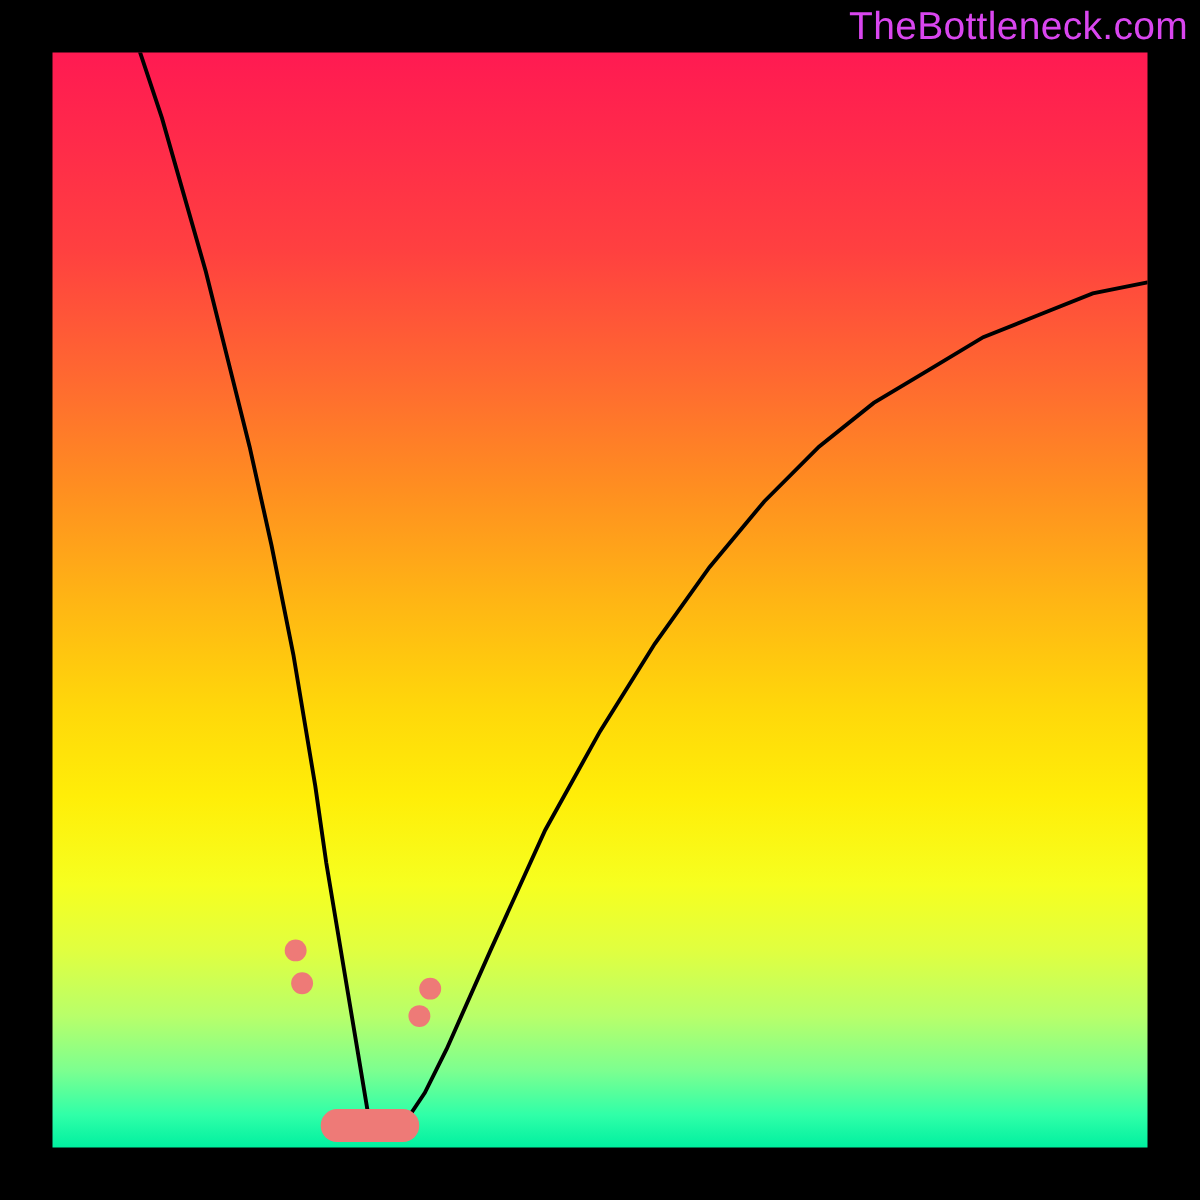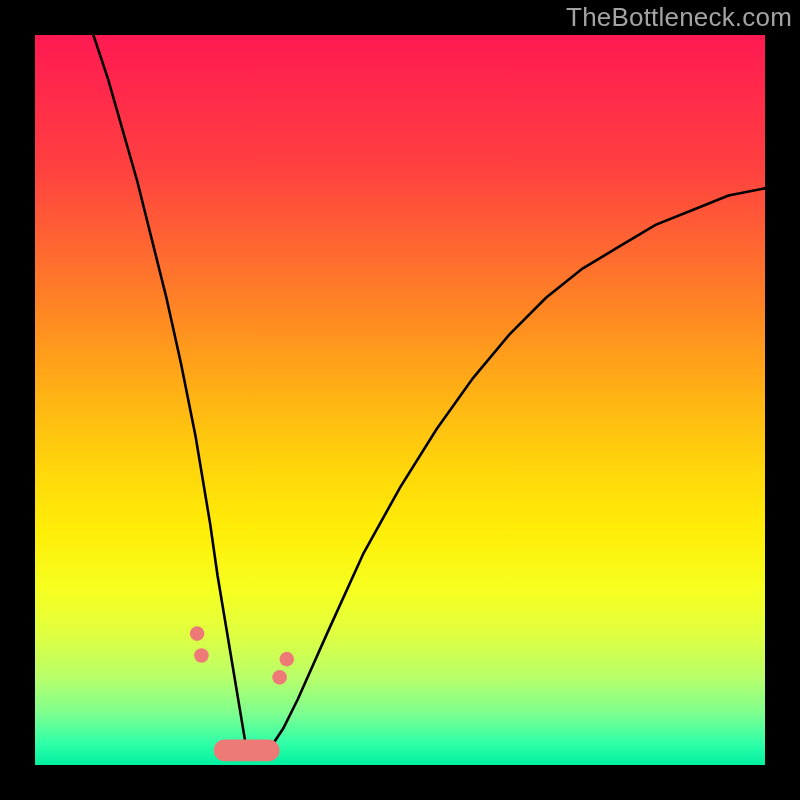--- a/index.html
+++ b/index.html
@@ -38,21 +38,21 @@
       #b8ff6a 88%,
       #7cff90 93%,
       #30ffa8 97%,
       #00f0a0 100%
     );
   }
   .watermark {
     position: absolute;
     top: 2px;
     right: 8px;
-    color: #a3a3a3;
+    color: #d946ef;
     font-size: 26px;
     font-weight: 400;
     letter-spacing: 0.2px;
     z-index: 5;
     user-select: none;
   }
   svg.curve {
     position: absolute;
     left: 0;
     top: 0;

